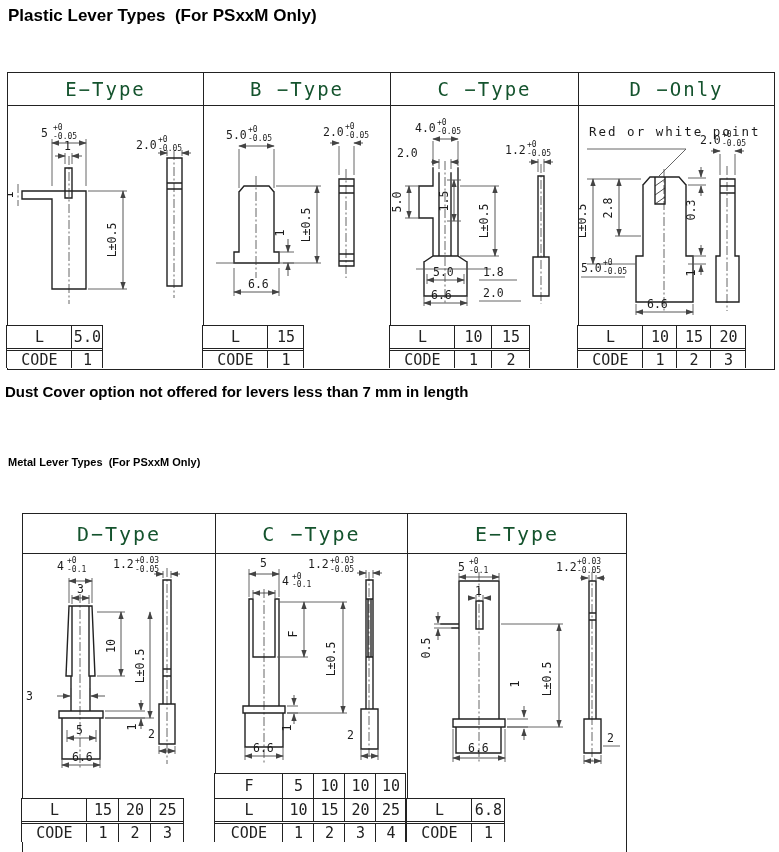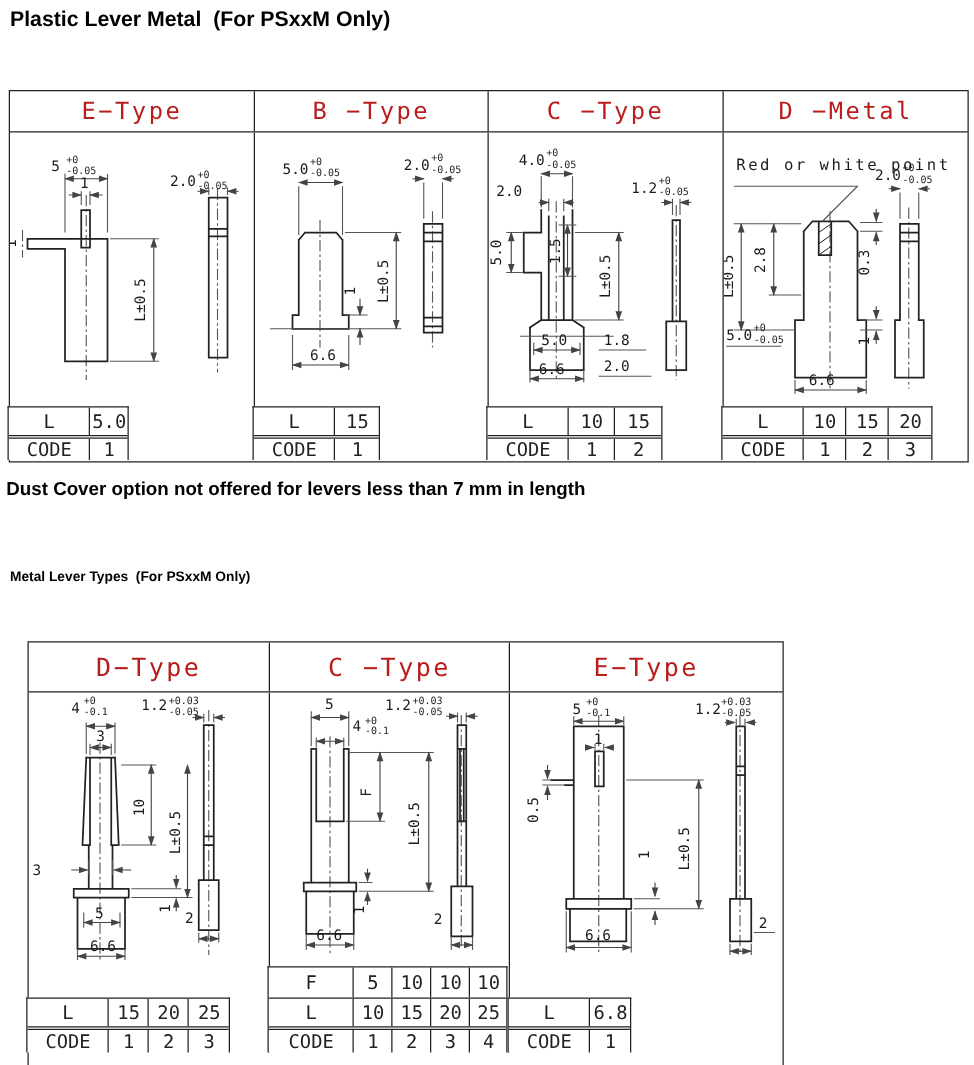--- a/index.html
+++ b/index.html
@@ -9,21 +9,21 @@
   #h1{left:8px;top:6px;font-size:17px}
   #note{left:5px;top:383px;font-size:15px}
   #h2{left:8px;top:456px;font-size:11px}
   .tbl{position:absolute;border:1.6px solid #222;box-sizing:border-box;background:#fff}
   #pt{left:7px;top:72px;width:768px;height:298px}
   #mt{left:22px;top:513px;width:605px;height:426px}
   .thead{display:flex;border-bottom:1.6px solid #222;box-sizing:border-box}
   #pt .thead{height:33px}
   #mt .thead{height:40px}
   .hc{box-sizing:border-box;border-right:1.6px solid #222;display:flex;align-items:center;justify-content:center;
-      font-size:19px;letter-spacing:2px;color:#b91c1c}
+      font-size:19px;letter-spacing:2px;color:#14532d}
   #mt .hc{font-size:20px}
   .hc:last-child{border-right:none}
   .tbody{display:flex;position:relative}
   #pt .tbody{height:262px}
   #mt .tbody{height:288px}
   .bc{box-sizing:border-box;border-right:1.6px solid #222;position:relative}
   .bc:last-child{border-right:none}
   svg{display:block}
   .ol{stroke:#222;stroke-width:1.4;fill:none;stroke-linecap:square}
   .dl{stroke:#555;stroke-width:0.9;fill:none}
@@ -48,28 +48,28 @@
 <body>
 
 <svg width="0" height="0" style="position:absolute">
   <defs>
     <marker id="ar" viewBox="0 0 10 8" markerWidth="9" markerHeight="7" refX="9" refY="4" orient="auto-start-reverse">
       <path d="M0,0.6 L10,4 L0,7.4 Z" fill="#444"></path>
     </marker>
   </defs>
 </svg>
 
-<div id="h1" class="hd">Plastic Lever Metal  (For PSxxM Only)</div>
+<div id="h1" class="hd">Plastic Lever Types  (For PSxxM Only)</div>
 
 <div id="pt" class="tbl">
   <div class="thead">
     <div class="hc" style="width:196px">E−Type</div>
     <div class="hc" style="width:187px">B −Type</div>
     <div class="hc" style="width:188px">C −Type</div>
-    <div class="hc" style="flex:1">D −Metal</div>
+    <div class="hc" style="flex:1">D −Only</div>
   </div>
   <div class="tbody">
 
     <div class="bc" style="width:196px">
       <svg width="194" height="262" viewBox="0 0 194 262">
         <g class="cl">
           <path d="M61,50 V198 M166,45 V192 M10,78 V100"></path>
         </g>
         <g class="ol">
           <path d="M14,85 H78 M14,85 V93 H44 M44,93 V183 M44,183 H78 M78,85 V183 M57,92 V62 H64 V92 M57,92 H64 M159,52 H174 M159,52 V180 M174,52 V180 M159,180 H174 M159,77 H174 M159,83 H174"></path>

